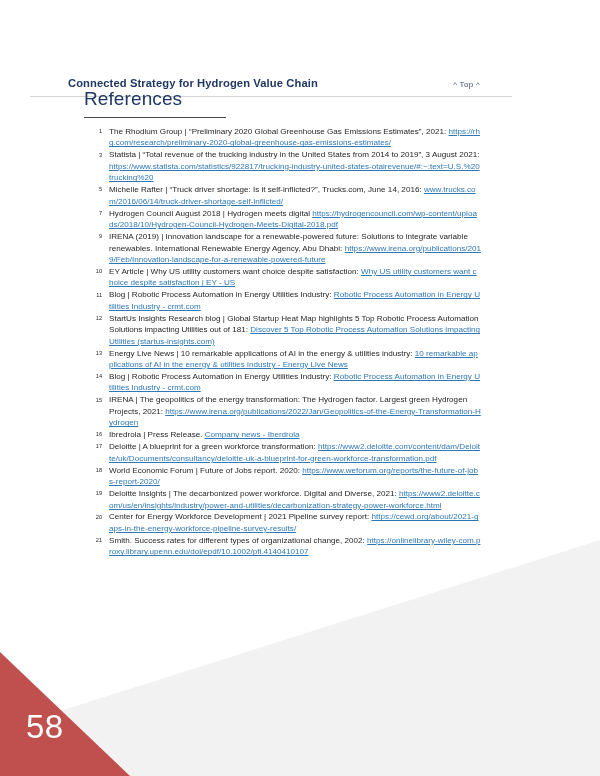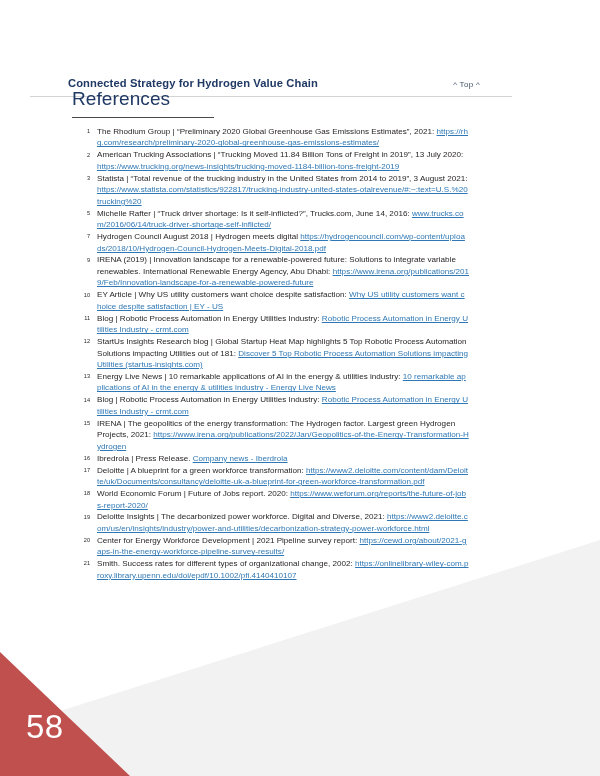--- a/index.html
+++ b/index.html
@@ -56,21 +56,21 @@
   }
   #header-rule {
     margin: 7px 30px 0 30px;
     border-top: 1px solid #d4d4d4;
   }
 
   
   #content {
     position: absolute;
     top: 88px;
-    left: 4px;
+    left: 16px;
     width: 492px;
     z-index: 3;
   }
   #section-title {
     margin: 0 0 0 68px;
     font-size: 19px;
     font-weight: normal;
     color: #1f3864;
     letter-spacing: 0.1px;
   }
@@ -150,24 +150,20 @@
 <div id="content">
   <h1 id="section-title">References</h1>
   <div id="title-rule"></div>
 
   <ol id="reference-list">
       <li class="ref-item">
         <span class="ref-num">1</span>
         <span class="ref-body"><span class="ref-text">The Rhodium Group | “Preliminary 2020 Global Greenhouse Gas Emissions Estimates”, 2021: </span><a class="ref-link" href="#">https://rhg.com/research/preliminary-2020-global-greenhouse-gas-emissions-estimates/</a></span>
       </li>
       <li class="ref-item">
-        <span class="ref-num">2</span>
-        <span class="ref-body"><span class="ref-text">American Trucking Associations | “Trucking Moved 11.84 Billion Tons of Freight in 2019”, 13 July 2020: </span><a class="ref-link" href="#">https://www.trucking.org/news-insights/trucking-moved-1184-billion-tons-freight-2019</a></span>
-      </li>
-      <li class="ref-item">
         <span class="ref-num">3</span>
         <span class="ref-body"><span class="ref-text">Statista | “Total revenue of the trucking industry in the United States from 2014 to 2019”, 3 August 2021: </span><a class="ref-link" href="#">https://www.statista.com/statistics/922817/trucking-industry-united-states-otalrevenue/#:~:text=U.S.%20trucking%20</a></span>
       </li>
       <li class="ref-item">
         <span class="ref-num">5</span>
         <span class="ref-body"><span class="ref-text">Michelle Rafter | “Truck driver shortage: Is it self-inflicted?”, Trucks.com, June 14, 2016: </span><a class="ref-link" href="#">www.trucks.com/2016/06/14/truck-driver-shortage-self-inflicted/</a></span>
       </li>
       <li class="ref-item">
         <span class="ref-num">7</span>
         <span class="ref-body"><span class="ref-text">Hydrogen Council August 2018 | Hydrogen meets digital </span><a class="ref-link" href="#">https://hydrogencouncil.com/wp-content/uploads/2018/10/Hydrogen-Council-Hydrogen-Meets-Digital-2018.pdf</a></span>

